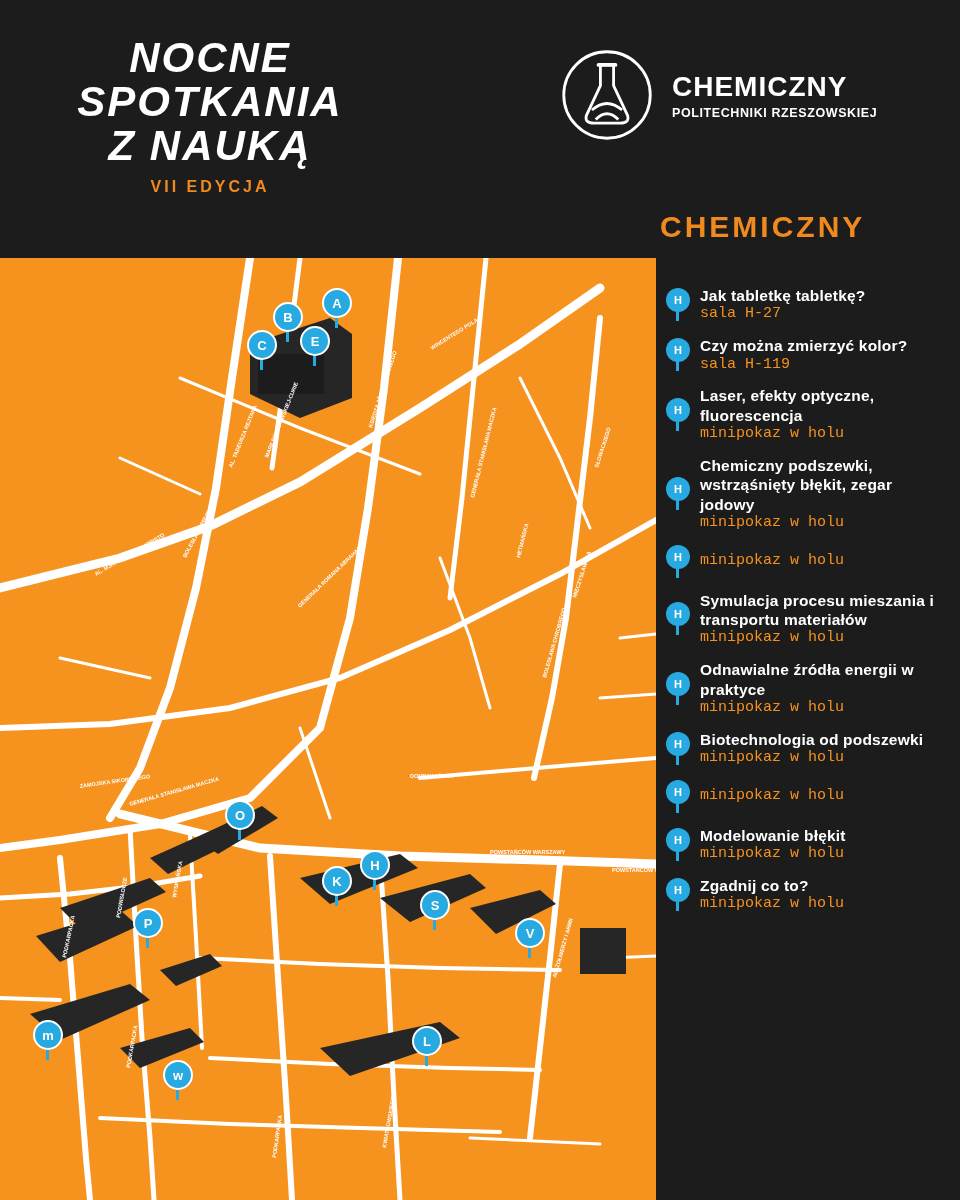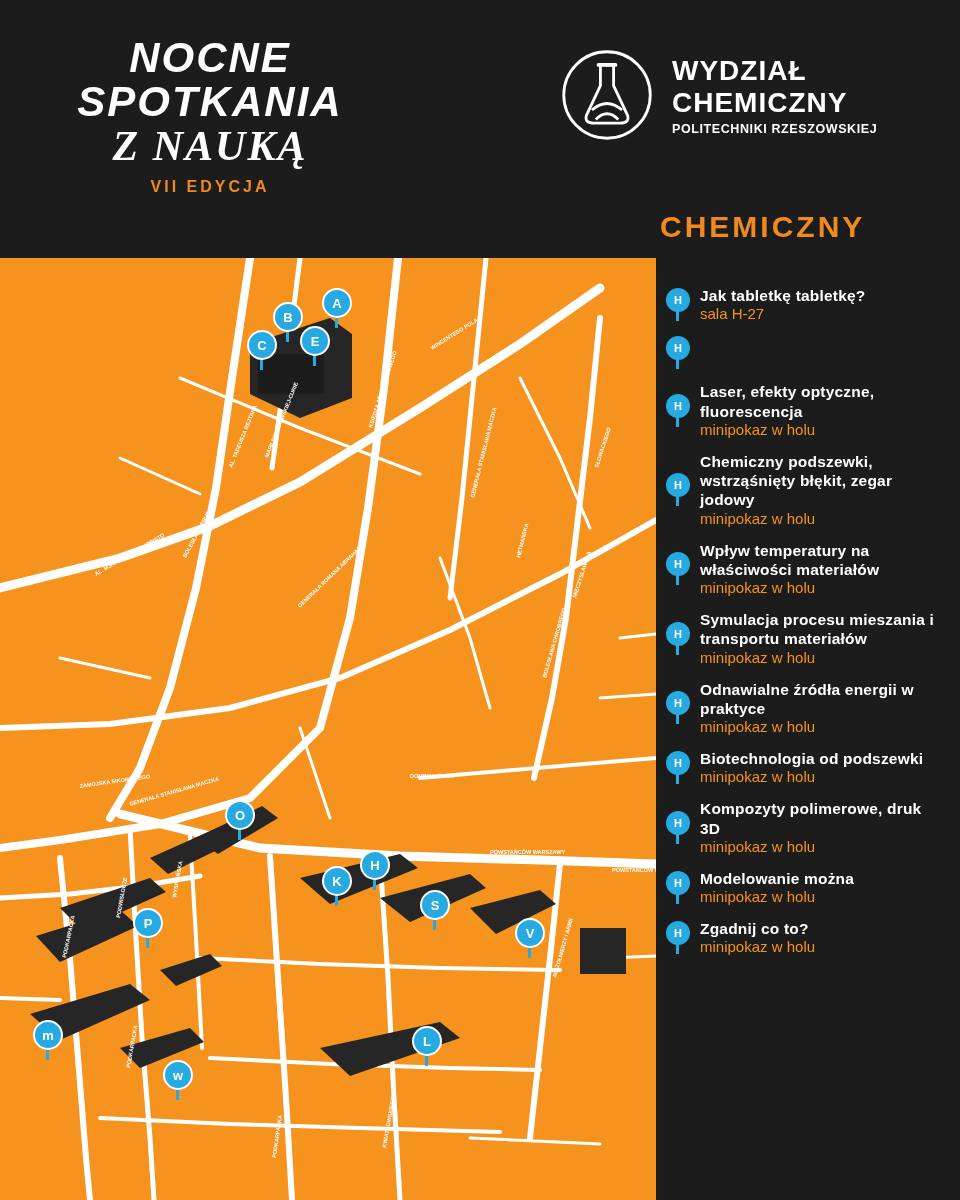--- a/index.html
+++ b/index.html
@@ -23,21 +23,21 @@
   .brand-line {
     color: #ffffff;
     font-weight: bold;
     letter-spacing: 1px;
     line-height: 1.05;
     text-transform: uppercase;
     font-style: italic;
   }
   .brand-l1 { font-size: 42px; letter-spacing: 2px; }
   .brand-l2 { font-size: 42px; letter-spacing: 2px; }
-  .brand-l3 { font-size: 42px; letter-spacing: 2px; font-family: Liberation Serif, serif; }
+  .brand-l3 { font-size: 42px; letter-spacing: 2px; }
   .brand-sub {
     color: #f08a1e; font-size: 16px; font-weight: bold;
     letter-spacing: 3px; margin-top: 10px;
   }
 
   .faculty {
     position: absolute; left: 560px; top: 48px;
     display: flex; align-items: center; gap: 18px;
   }
   .flask-logo { width: 94px; height: 94px; flex: 0 0 auto; }
@@ -100,21 +100,21 @@
     position: absolute; left: 0; top: 0; width: 24px; height: 24px;
     background: #27aae1; border-radius: 50%;
     color: #fff; font-size: 11px; font-weight: bold;
     display: flex; align-items: center; justify-content: center;
   }
   .item-pin .stem {
     position: absolute; left: 10px; top: 22px; width: 3px; height: 11px; background: #27aae1;
   }
   .item-text { line-height: 1.25; }
   .item-title { color: #ffffff; font-size: 15.5px; font-weight: bold; letter-spacing: 0.2px; }
-  .item-room { color: #f6921e; font-size: 15px; }
+  .item-room { color: #f6921e; font-size: 15px; font-family: Liberation Mono, monospace; }
 </style>
 </head>
 <body>
 
 <div class="page">
 
   <div class="header">
 
     <div class="brand">
       <div class="brand-line brand-l1">NOCNE</div>
@@ -125,21 +125,20 @@
 
     <div class="faculty">
       <svg class="flask-logo" viewBox="0 0 100 100">
         <circle cx="50" cy="50" r="46" fill="none" stroke="#ffffff" stroke-width="3"></circle>
         <path d="M43 18 L57 18 L57 40 L72 72 Q74 80 64 80 L36 80 Q26 80 28 72 L43 40 Z" fill="none" stroke="#ffffff" stroke-width="3" stroke-linejoin="round"></path>
         <path d="M34 66 Q50 52 66 66" fill="none" stroke="#ffffff" stroke-width="3"></path>
         <path d="M38 76 Q50 64 62 76" fill="none" stroke="#ffffff" stroke-width="3"></path>
         <line x1="41" y1="18" x2="59" y2="18" stroke="#ffffff" stroke-width="4" stroke-linecap="round"></line>
       </svg>
       <div class="faculty-text">
-        <div class="fac-l1">WYDZIAŁ</div>
         <div class="fac-l2">CHEMICZNY</div>
         <div class="fac-l3">POLITECHNIKI RZESZOWSKIEJ</div>
       </div>
     </div>
 
     <div class="attractions-title">CHEMICZNY</div>
   </div>
   <div class="pointer-tip"></div>
 
   <div class="map">
@@ -292,20 +291,24 @@
           <div class="item-text">
             <div class="item-title">Jak tabletkę tabletkę?</div>
             <div class="item-room">sala H-27</div>
           </div>
         </div>
         <div class="item">
           <div class="item-pin">
             <div class="stem"></div>
             <div class="head">H</div>
           </div>
+          <div class="item-text">
+            <div class="item-title">Czy można zmierzyć kolor?</div>
+            <div class="item-room">sala H-119</div>
+          </div>
         </div>
         <div class="item">
           <div class="item-pin">
             <div class="stem"></div>
             <div class="head">H</div>
           </div>
           <div class="item-text">
             <div class="item-title">Laser, efekty optyczne, fluorescencja</div>
             <div class="item-room">minipokaz w holu</div>
           </div>
@@ -319,21 +322,20 @@
             <div class="item-title">Chemiczny podszewki, wstrząśnięty błękit, zegar jodowy</div>
             <div class="item-room">minipokaz w holu</div>
           </div>
         </div>
         <div class="item">
           <div class="item-pin">
             <div class="stem"></div>
             <div class="head">H</div>
           </div>
           <div class="item-text">
-            <div class="item-title">Wpływ temperatury na właściwości materiałów</div>
             <div class="item-room">minipokaz w holu</div>
           </div>
         </div>
         <div class="item">
           <div class="item-pin">
             <div class="stem"></div>
             <div class="head">H</div>
           </div>
           <div class="item-text">
             <div class="item-title">Symulacja procesu mieszania i transportu materiałów</div>
@@ -359,31 +361,30 @@
             <div class="item-title">Biotechnologia od podszewki</div>
             <div class="item-room">minipokaz w holu</div>
           </div>
         </div>
         <div class="item">
           <div class="item-pin">
             <div class="stem"></div>
             <div class="head">H</div>
           </div>
           <div class="item-text">
-            <div class="item-title">Kompozyty polimerowe, druk 3D</div>
-            <div class="item-room">minipokaz w holu</div>
-          </div>
-        </div>
-        <div class="item">
-          <div class="item-pin">
-            <div class="stem"></div>
-            <div class="head">H</div>
-          </div>
-          <div class="item-text">
-            <div class="item-title">Modelowanie można</div>
+            <div class="item-room">minipokaz w holu</div>
+          </div>
+        </div>
+        <div class="item">
+          <div class="item-pin">
+            <div class="stem"></div>
+            <div class="head">H</div>
+          </div>
+          <div class="item-text">
+            <div class="item-title">Modelowanie błękit</div>
             <div class="item-room">minipokaz w holu</div>
           </div>
         </div>
         <div class="item">
           <div class="item-pin">
             <div class="stem"></div>
             <div class="head">H</div>
           </div>
           <div class="item-text">
             <div class="item-title">Zgadnij co to?</div>

